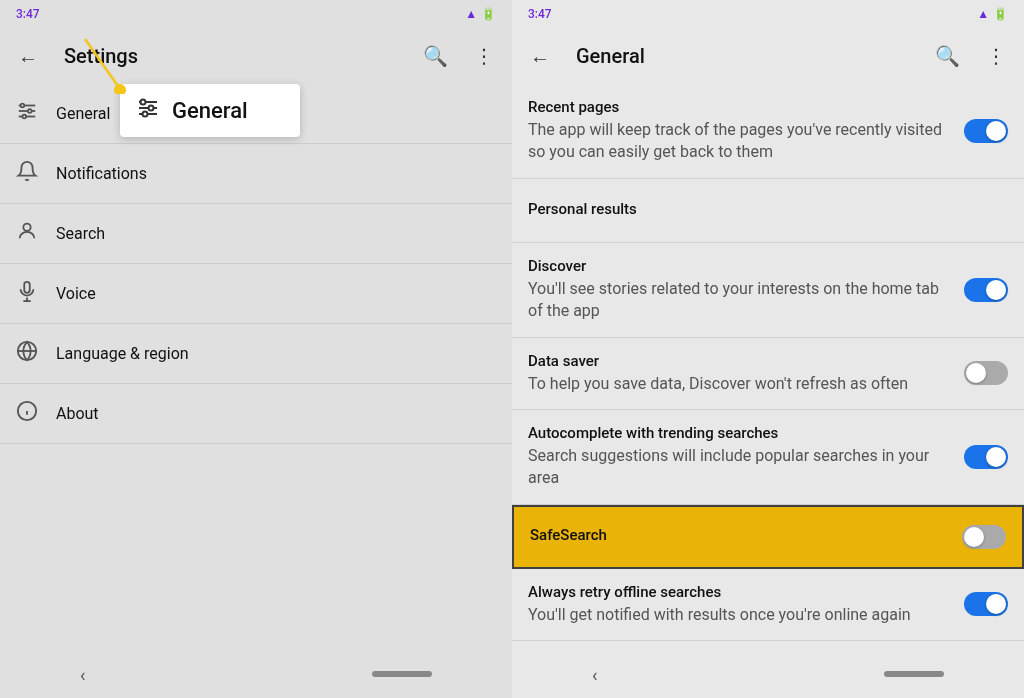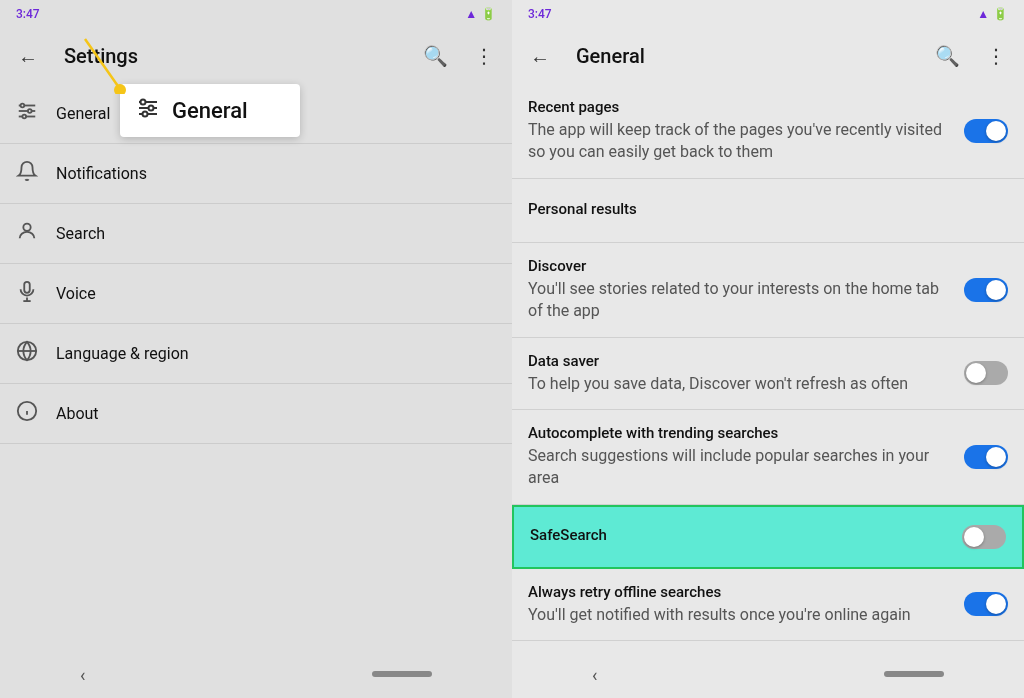--- a/index.html
+++ b/index.html
@@ -168,22 +168,22 @@
       align-items: center;
       justify-content: space-between;
       padding: 14px 16px;
       border-bottom: 1px solid #d0d0d0;
       background: #e8e8e8;
       min-height: 64px;
       gap: 9px;
     }
 
     .right-setting-item.highlighted {
-      border: 2px solid #22c55e;
-      background: #5eead4;
+      border: 2px solid #404040;
+      background: #eab308;
     }
 
     .right-setting-text {
       flex: 1;
       padding-right: 12px;
     }
 
     .right-setting-title {
       font-size: 15px;
       font-weight: 500;

